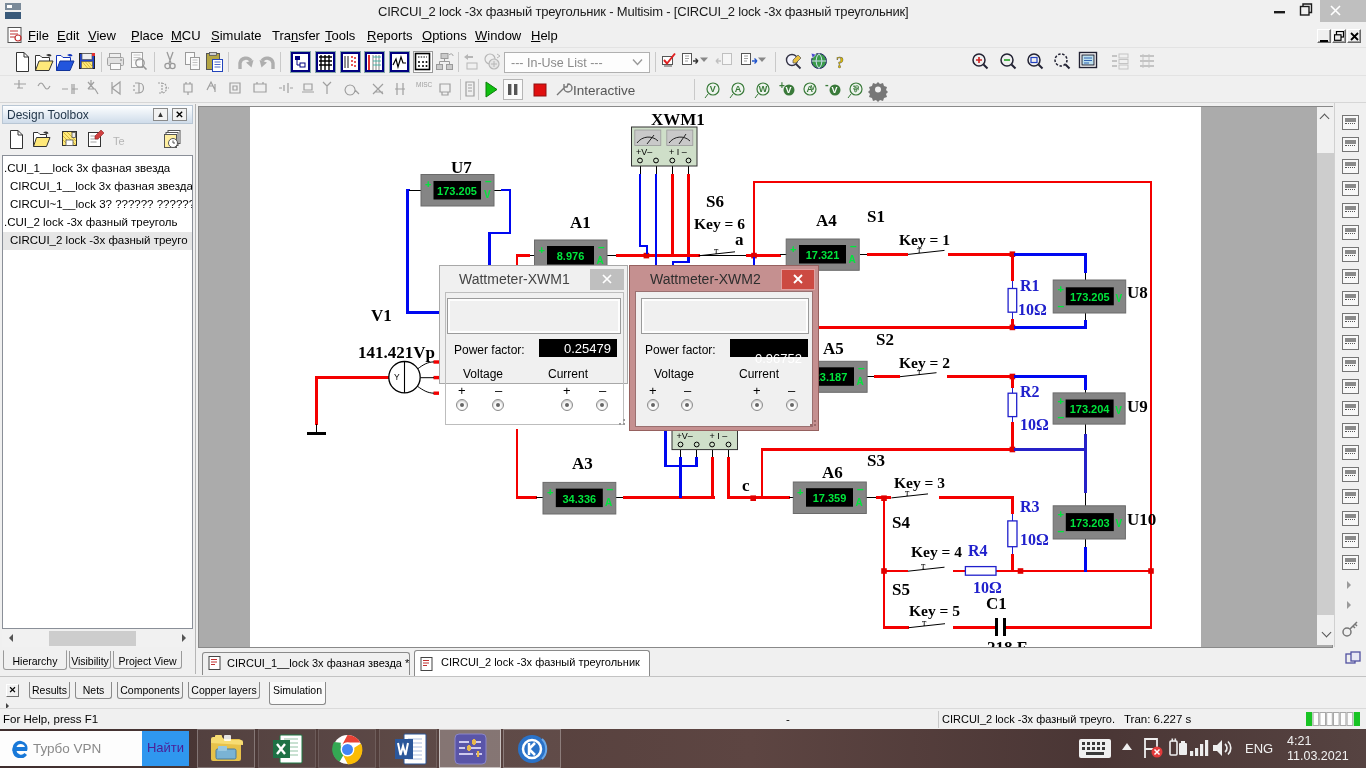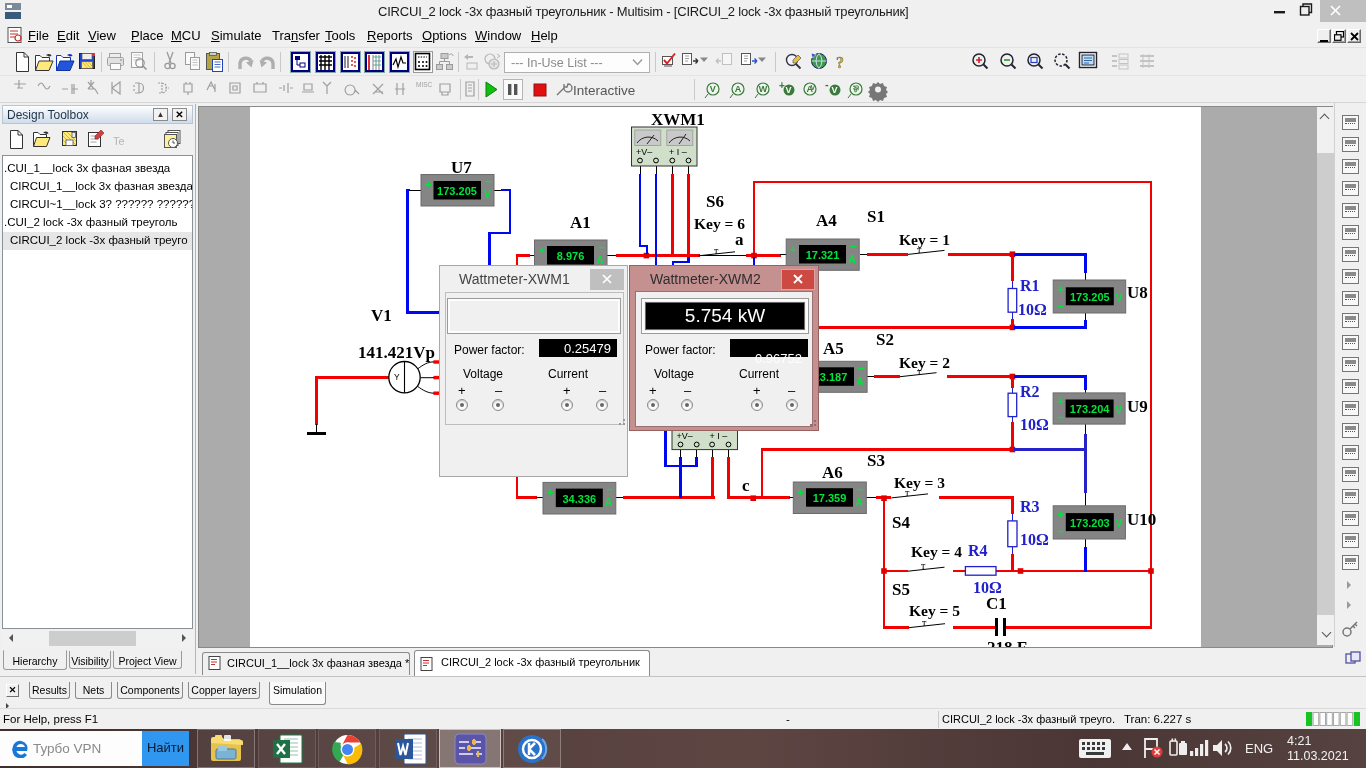--- a/index.html
+++ b/index.html
@@ -40,24 +40,24 @@
 #doctabs { position:absolute; left:197px; top:648px; width:1169px; height:28px; background:#f0f0f0; }
 .dtab { position:absolute; top:4px; height:23px; border:1px solid #8a8a8a; border-bottom:none; border-radius:3px 3px 0 0; font-size:11px; padding:4px 4px 0 26px; white-space:nowrap; overflow:hidden; }
 
 #sstrip { position:absolute; left:0; top:676px; width:1366px; height:32px; background:#f0f0f0; border-top:1px solid #c3c3c3; }
 .stab { position:absolute; top:5px; height:17px; background:#f0f0f0; border:1px solid #8a8a8a; border-top:none; border-radius:0 0 3px 3px; font-size:10.5px; text-align:center; padding-top:2px; white-space:nowrap; overflow:hidden; }
 
 #statusbar { position:absolute; left:0; top:708px; width:1366px; height:21px; background:#f0f0f0; border-top:1px solid #dadada; font-size:12px; color:#000; }
 
 #taskbar { position:absolute; left:0; top:729px; width:1366px; height:39px; background:linear-gradient(90deg,#3f2e2e 0%,#55403d 30%,#5d4542 55%,#4a3635 80%,#564341 100%); }
 #searchbox { position:absolute; left:0; top:2px; width:189px; height:35px; background:#fdfdfd; }
-#naiti { position:absolute; left:142px; top:0px; width:47px; height:35px; background:#2f97ef; color:#0f172a; font-size:13px; text-align:center; padding-top:9px; }
+#naiti { position:absolute; left:142px; top:0px; width:47px; height:35px; background:#2f97ef; color:#4c1d95; font-size:13px; text-align:center; padding-top:9px; }
 .tkbtn { position:absolute; top:0px; width:58px; height:39px; border:1px solid rgba(255,255,255,0.28); background:rgba(255,255,255,0.05); }
 
-#xwm1 { position:absolute; left:439px; top:265px; width:189px; height:212px; background:#f0f0f0; border:1px solid #a8a8a8; }
+#xwm1 { position:absolute; left:439px; top:265px; width:189px; height:119px; background:#f0f0f0; border:1px solid #a8a8a8; }
 #xwm2 { position:absolute; left:629px; top:265px; width:190px; height:166px; background:#c59090; border:1px solid #96615f; }
 .dlg-display-frame { position:absolute; border:1px solid #9a9a9a; background:#f0f0f0; box-shadow:inset 0 0 0 2px #fdfdfd; }
 .dlg-display { position:absolute; background:#000; border:1px solid #6a6a6a; color:#fff; text-align:center; font-size:19px; }
 .dlg-black { position:absolute; background:#000; color:#fff; font-size:13px; text-align:right; }
 .radio { position:absolute; width:12px; height:12px; border-radius:50%; background:#fdfdfd; border:1px solid #8a8a8a; box-shadow:inset 0 1px 2px #bbb; }
 .radio:before { content:""; position:absolute; left:3px; top:3px; width:4px; height:4px; border-radius:50%; background:#666; }
 .pm { position:absolute; font-size:13px; color:#000; }
 .dlg-lbl { position:absolute; font-size:12px; color:#000; }
 </style>
 </head>
@@ -875,21 +875,20 @@
 
 <div id="xwm2">
   <div style="position:absolute;left:20px;top:5px;font-size:14px;color:#2e2e2e">Wattmeter-XWM2</div>
   <div style="position:absolute;left:151px;top:3px;width:34px;height:21px;background:#cc4a42;border:1px solid #e0a0a0">
     <svg width="32" height="19" viewBox="0 0 32 19">
           <path d="M12 5 L20 13 M20 5 L12 13" stroke="#fff" stroke-width="1.9"></path>
         </svg>
   </div>
   <div style="position:absolute;left:5px;top:25px;width:178px;height:136px;background:#f0f0f0;border:1px solid #9a7070"></div>
   <div class="dlg-display-frame" style="left:11px;top:32px;width:168px;height:36px"></div>
-  <div class="dlg-display" style="left:15px;top:36px;width:160px;height:28px;padding-top:2px">5.754 kW</div>
   <div class="dlg-lbl" style="left:15px;top:77px">Power factor:</div>
   <div class="dlg-black" style="left:100px;top:73px;width:78px;height:18px;padding:12px 6px 0 0">0.96752</div>
   <div class="dlg-lbl" style="left:24px;top:101px">Voltage</div>
   <div class="dlg-lbl" style="left:109px;top:101px">Current</div>
   <div class="pm" style="left:19px;top:117px">+</div>
   <div class="pm" style="left:54px;top:117px">–</div>
   <div class="pm" style="left:123px;top:117px">+</div>
   <div class="pm" style="left:158px;top:117px">–</div>
   <div class="radio" style="left:17px;top:133px"></div>
   <div class="radio" style="left:51px;top:133px"></div>

